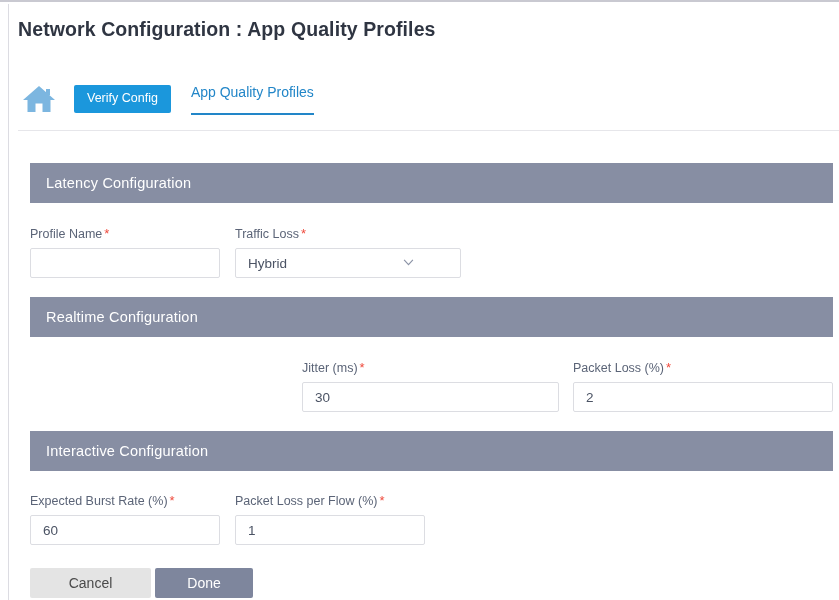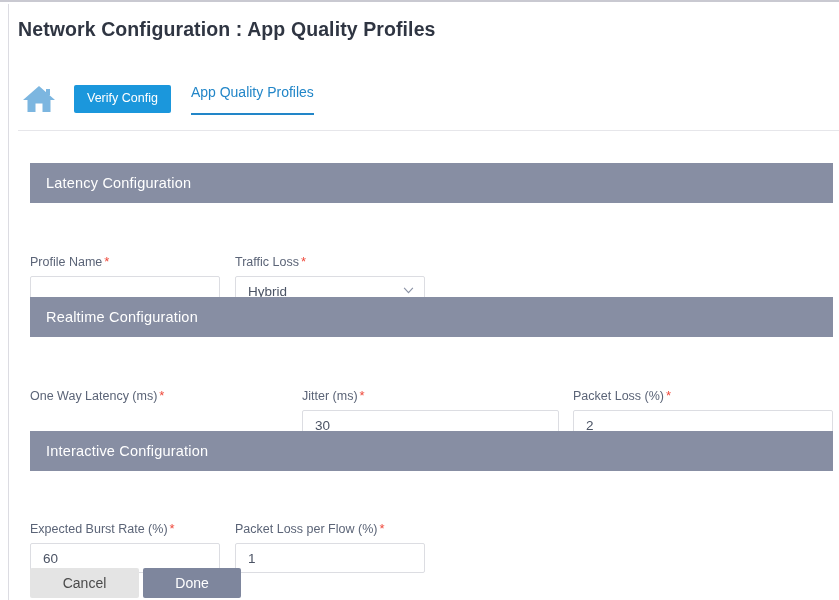--- a/index.html
+++ b/index.html
@@ -122,21 +122,20 @@
 
   .field {
     position: absolute;
   }
   .field-label {
     font-size: 12.5px;
     color: #5b6477;
     white-space: nowrap;
     margin-bottom: 7px;
     display: block;
-    margin-top: 28px;
   }
   .req {
     color: #ef4a3c;
     font-size: 13px;
     margin-left: 2px;
     vertical-align: top;
     line-height: 1;
   }
   .text-input {
     box-sizing: border-box;
@@ -148,21 +147,21 @@
     color: #4b5364;
     padding: 0 10px 0 12px;
     font-family: "Liberation Sans", sans-serif;
     outline: none;
     display: block;
   }
   .select-wrap {
     position: relative;
     width: 190px;
   }
-  .select-wrap .text-input { width: 190px; padding-right: 14px; }
+  .select-wrap .text-input { width: 226px; padding-right: 14px; }
   .chev {
     position: absolute;
     right: 11px;
     top: 11px;
     width: 11px;
     height: 7px;
     pointer-events: none;
   }
 
   
@@ -178,21 +177,21 @@
     font-size: 14px;
     border: none;
     border-radius: 2px;
     height: 30px;
     cursor: pointer;
     line-height: 1;
   }
   .btn-cancel {
     background: #e4e4e4;
     color: #4a4a4a;
-    width: 109px;
+    width: 121px;
   }
   .btn-done {
     background: #7e869d;
     color: #ffffff;
     width: 98px;
   }
 </style>
 </head>
 <body>
 
@@ -234,23 +233,20 @@
         <input class="text-input" readonly="" value="Hybrid" style="">
         <svg class="chev" viewBox="0 0 12 8">
           <path d="M1 1 L6 6.5 L11 1" fill="none" stroke="#8b93a6" stroke-width="1.3"></path>
         </svg>
       </div>
     </div>
 
     <div class="section-head" style="top:166px;">Realtime Configuration</div>
 
     <div class="field" style="left:30px; top:230px;">
-      <label class="field-label">
-        <span>One Way Latency (ms)</span><span class="req">*</span>
-      </label>
     </div>
 
     <div class="field" style="left:302px; top:230px;">
       <label class="field-label">
         <span>Jitter (ms)</span><span class="req">*</span>
       </label>
       <input class="text-input" style="width: 257px;" value="30">
     </div>
 
     <div class="field" style="left:573px; top:230px;">

